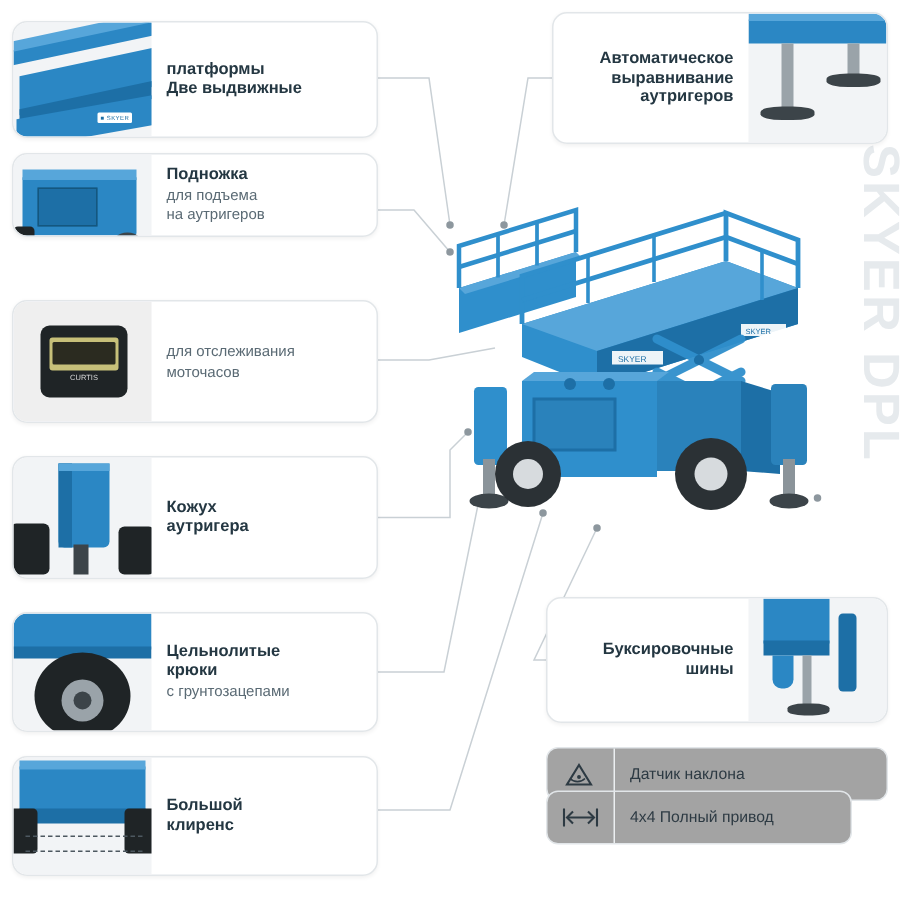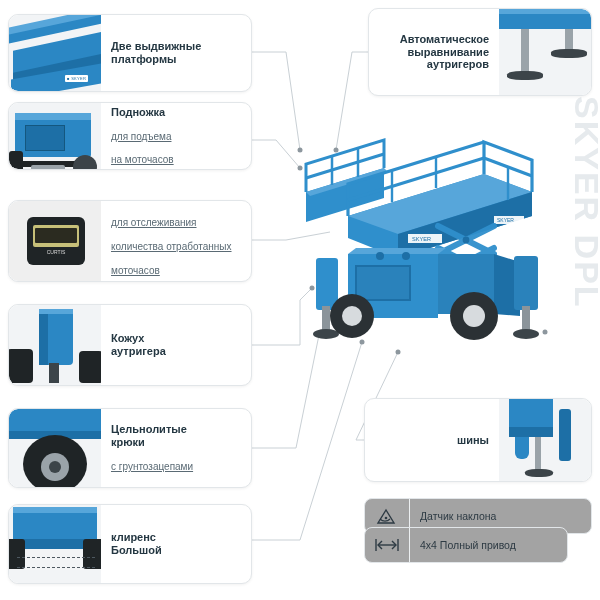--- a/index.html
+++ b/index.html
@@ -49,22 +49,21 @@
     font-size: 11px;
     font-weight: bold;
     color: #243742;
     display: block;
   }
   .card .sub {
     font-size: 10px;
     font-weight: normal;
     color: #5a6a74;
     display: block;
-    margin-top: 12px;
-    text-decoration: underline;
+    margin-top: 2px;
   }
   .card.right .txt {
     text-align: right;
   }
 
   
   .mach {
     position: absolute;
     inset: 0;
   }
@@ -259,56 +258,55 @@
       <div class="bl" style="left:-6px; top:8px; width:110px; height:10px; transform:skewY(-12deg);"></div>
       <div class="bl-l" style="left:-6px; top:2px; width:110px; height:7px; transform:skewY(-12deg);"></div>
       <div class="bl" style="left:4px; top:26px; width:92px; height:26px; transform:skewY(-12deg);"></div>
       <div class="bl-d" style="left:4px; top:48px; width:92px; height:12px; transform:skewY(-12deg);"></div>
       <div class="bl" style="left:2px; top:56px; width:96px; height:20px; transform:skewY(-10deg);"></div>
       <div class="chip" style="left:56px; top:60px;">■ SKYER</div>
 
     </div>
   </div>
   <div class="txt">
+    <span class="ttl">платформы</span>
     <span class="ttl">Две выдвижные</span>
-    <span class="ttl">платформы</span>
-  </div>
-</div>
-
-<div class="card" style="left:8px; top:102px; width:244px; height:68px;">
+  </div>
+</div>
+
+<div class="card" style="left:8px; top:102px; width:244px; height:56px;">
   <div class="thumb">
     <div class="mach">
       <div class="bl" style="left:6px; top:14px; width:76px; height:40px; border-radius:2px;"></div>
       <div class="bl-l" style="left:6px; top:10px; width:76px; height:7px;"></div>
       <div class="bl-d" style="left:16px; top:22px; width:40px; height:26px; border:1px solid #14577f; box-sizing:border-box;"></div>
       <div class="blk" style="left:8px; top:58px; width:78px; height:6px;"></div>
       <div class="gry" style="left:22px; top:62px; width:34px; height:6px; border-radius:2px;"></div>
       <div class="blk" style="left:0px; top:48px; width:14px; height:28px; border-radius:3px;"></div>
       <div class="dk" style="left:64px; top:52px; width:24px; height:24px; border-radius:50%;"></div>
     </div>
   </div>
   <div class="txt">
     <span class="ttl">Подножка</span>
     <span class="sub">для подъема</span>
-    <span class="sub">на моточасов</span>
+    <span class="sub">на аутригеров</span>
   </div>
 </div>
 
 <div class="card" style="left:8px; top:200px; width:244px; height:82px;">
   <div class="thumb">
     <div class="mach" style="background:#efefef;">
       <div class="blk" style="left:18px; top:16px; width:58px; height:48px; border-radius:6px;"></div>
       <div style="position:absolute; left:24px; top:24px; width:46px; height:22px; background:#c7c079; border-radius:2px;"></div>
       <div style="position:absolute; left:26px; top:27px; width:42px; height:15px; background:#2b2b20; border-radius:1px;"></div>
       <div style="position:absolute; left:28px; top:48px; width:38px; height:8px; color:#d8d8d8; font-size:5px; text-align:center; font-family:'Liberation Sans',sans-serif;">CURTIS</div>
     </div>
   </div>
   <div class="txt">
     <span class="sub">для отслеживания</span>
-    <span class="sub">количества  отработанных</span>
     <span class="sub">моточасов</span>
   </div>
 </div>
 
 <div class="card" style="left:8px; top:304px; width:244px; height:82px;">
   <div class="thumb">
     <div class="mach">
       <div class="bl" style="left:30px; top:4px; width:34px; height:56px; border-radius:0 0 4px 4px;"></div>
       <div class="bl-d" style="left:30px; top:4px; width:9px; height:56px;"></div>
       <div class="bl-l" style="left:30px; top:4px; width:34px; height:5px;"></div>
@@ -346,22 +344,22 @@
       <div class="bl" style="left:4px; top:6px; width:84px; height:30px;"></div>
       <div class="bl-d" style="left:4px; top:34px; width:84px; height:10px;"></div>
       <div class="bl-l" style="left:4px; top:2px; width:84px; height:6px;"></div>
       <div class="blk" style="left:-4px; top:34px; width:20px; height:30px; border-radius:3px;"></div>
       <div class="blk" style="left:74px; top:34px; width:22px; height:30px; border-radius:3px;"></div>
       <div style="position:absolute; left:8px; top:62px; width:78px; height:0; border-top:1px dashed #4d5860;"></div>
       <div style="position:absolute; left:8px; top:52px; width:78px; height:0; border-top:1px dashed #4d5860;"></div>
     </div>
   </div>
   <div class="txt">
+    <span class="ttl">Большой</span>
     <span class="ttl">клиренс</span>
-    <span class="ttl">Большой</span>
   </div>
 </div>
 
 <div class="card right" style="left:368px; top:8px; width:224px; height:88px;">
   <div class="txt">
     <span class="ttl">Автоматическое</span>
     <span class="ttl">выравнивание</span>
     <span class="ttl">аутригеров</span>
   </div>
   <div class="thumb">
@@ -371,20 +369,21 @@
       <div class="gry" style="left:22px; top:20px; width:8px; height:44px;"></div>
       <div class="dk" style="left:8px; top:62px; width:36px; height:9px; border-radius:40%;"></div>
       <div class="gry" style="left:66px; top:20px; width:8px; height:22px;"></div>
       <div class="dk" style="left:52px; top:40px; width:36px; height:9px; border-radius:40%;"></div>
     </div>
   </div>
 </div>
 
 <div class="card right" style="left:364px; top:398px; width:228px; height:84px;">
   <div class="txt">
+    <span class="ttl">Буксировочные</span>
     <span class="ttl">шины</span>
   </div>
   <div class="thumb">
     <div class="mach">
       <div class="bl" style="left:10px; top:0px; width:44px; height:30px;"></div>
       <div class="bl-d" style="left:10px; top:28px; width:44px; height:10px;"></div>
       <div class="bl" style="left:16px; top:38px; width:14px; height:22px; border-radius:0 0 6px 6px;"></div>
       <div class="gry" style="left:36px; top:38px; width:6px; height:34px;"></div>
       <div class="dk" style="left:26px; top:70px; width:28px; height:8px; border-radius:40%;"></div>
       <div class="bl-d" style="left:60px; top:10px; width:12px; height:52px; border-radius:3px;"></div>

